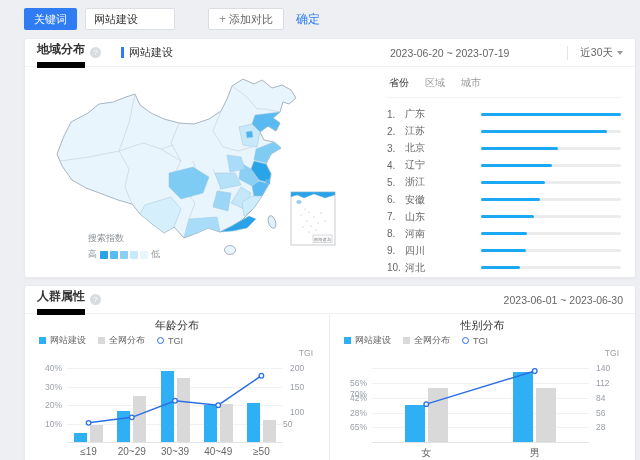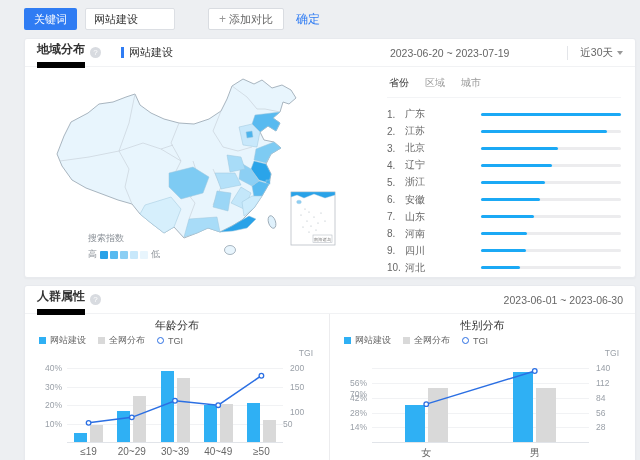--- a/index.html
+++ b/index.html
@@ -396,21 +396,21 @@
               <div class="bar blue" style="left: 32.75px; width: 20px; height: 36.8182px;"></div>
               <div class="bar gray" style="left: 55.75px; width: 20px; height: 53.6494px;"></div>
               <div class="bar blue" style="left: 141.25px; width: 20px; height: 70.4805px;"></div>
               <div class="bar gray" style="left: 164.25px; width: 20px; height: 53.6494px;"></div>
               <svg class="line-svg" width="217" height="81">
                 <polyline points="54.25,43.129870129870135 162.75,9.993506493506493" fill="none" stroke="#2b6fe3" stroke-width="1.5"></polyline>
                 <circle cx="54.25" cy="43.129870129870135" r="2.3" fill="#fff" stroke="#2b6fe3" stroke-width="1.3"></circle>
                 <circle cx="162.75" cy="9.993506493506493" r="2.3" fill="#fff" stroke="#2b6fe3" stroke-width="1.3"></circle>
               </svg>
             </div>
-        <span class="ytick left" style="top: 74.2727px; width: 29px;">14%</span>
+        <span class="ytick left" style="top: 74.2727px; width: 29px;">65%</span>
             <span class="ytick right" style="top: 74.2727px; left: 258px;">28</span>
             <span class="ytick left" style="top: 59.5455px; width: 29px;">28%</span>
             <span class="ytick right" style="top: 59.5455px; left: 258px;">56</span>
             <span class="ytick left" style="top: 44.8182px; width: 29px;">42%</span>
             <span class="ytick right" style="top: 44.8182px; left: 258px;">84</span>
             <span class="ytick left" style="top: 30.0909px; width: 29px;">56%</span>
             <span class="ytick right" style="top: 30.0909px; left: 258px;">112</span>
             <span class="ytick left" style="top: 21px; width: 29px; margin-top: 20px;">70%</span>
             <span class="ytick right" style="top: 15.3636px; left: 258px;">140</span>
             <span class="xlabel" style="left: 58.25px; width: 60px; top: 98px;">女</span>

